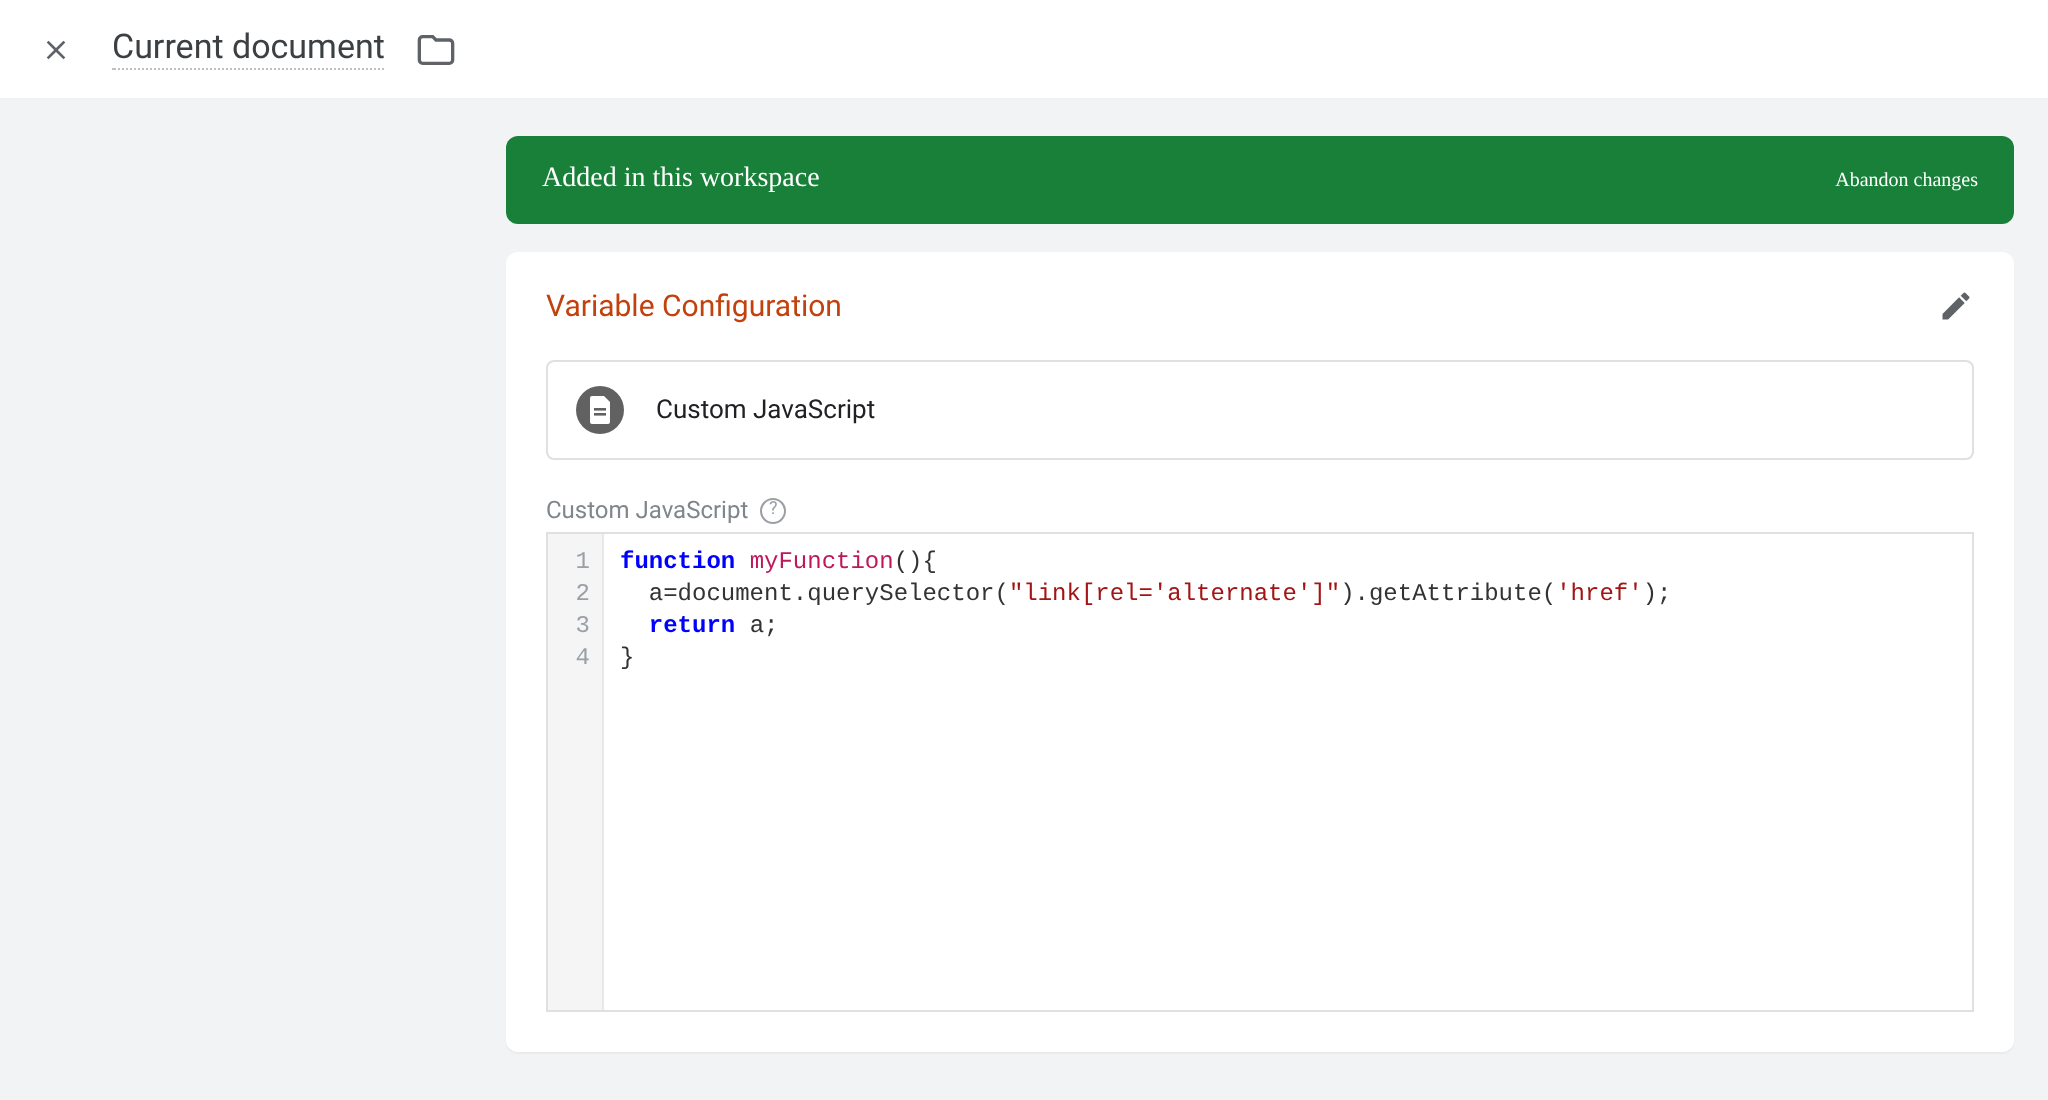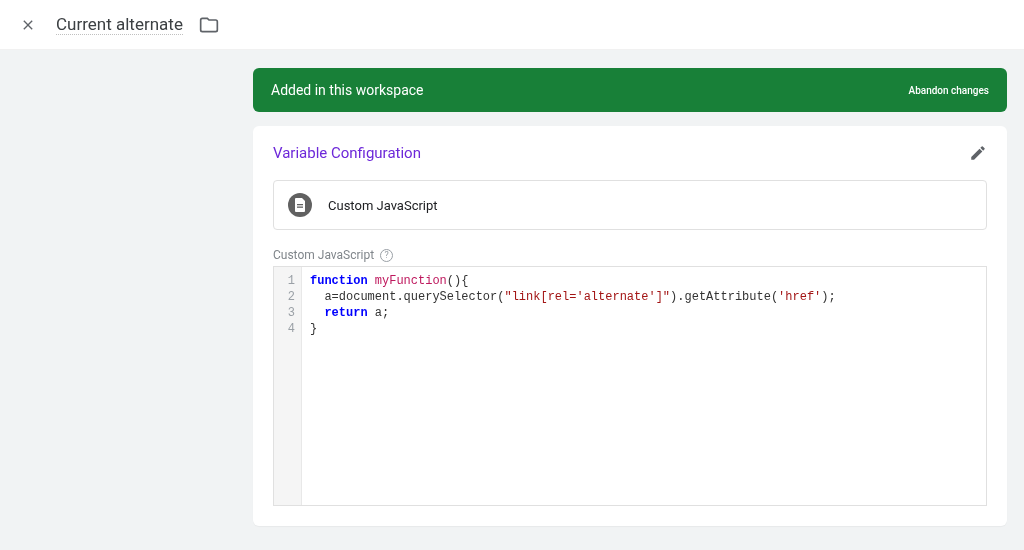--- a/index.html
+++ b/index.html
@@ -48,20 +48,21 @@
   .banner {
     background: #188038;
     color: #fff;
     border-radius: 6px;
     height: 44px;
     display: flex;
     align-items: center;
     justify-content: space-between;
     padding: 0 18px;
     font-size: 14px;
+    font-family: Liberation Serif, serif;
   }
   .banner-action {
     font-weight: 500;
     cursor: pointer;
     font-size: 10px;
   }
   .card {
     background: #fff;
     border-radius: 6px;
     margin-top: 14px;
@@ -69,21 +70,21 @@
     box-shadow: 0 1px 1px rgba(0,0,0,0.04);
   }
   .card-header-row {
     display: flex;
     justify-content: space-between;
     align-items: center;
     margin-bottom: 18px;
   }
   .card-title {
     font-size: 15px;
-    color: #6d28d9;
+    color: #c2410c;
   }
   .edit-icon {
     color: #5f6368;
     cursor: pointer;
     display: flex;
   }
   .section-label {
     font-size: 12px;
     color: #80868b;
     margin-bottom: 8px;
@@ -152,21 +153,21 @@
 </style>
 </head>
 <body>
 
 <div class="topbar">
   <div class="close-btn">
     <svg width="16" height="16" viewBox="0 0 24 24">
         <path d="M19 6.41 17.59 5 12 10.59 6.41 5 5 6.41 10.59 12 5 17.59 6.41 19 12 13.41 17.59 19 19 17.59 13.41 12z" fill="currentColor"></path>
       </svg>
   </div>
-  <span class="title">Current alternate</span>
+  <span class="title">Current document</span>
   <span class="folder-icon">
     <svg width="20" height="20" viewBox="0 0 24 24">
         <path d="M10 4H4a2 2 0 0 0-2 2v12a2 2 0 0 0 2 2h16a2 2 0 0 0 2-2V8a2 2 0 0 0-2-2h-8l-2-2z" fill="none" stroke="currentColor" stroke-width="2"></path>
       </svg>
   </span>
 </div>
 
 <div class="page-bg">
   <div class="main">
 

